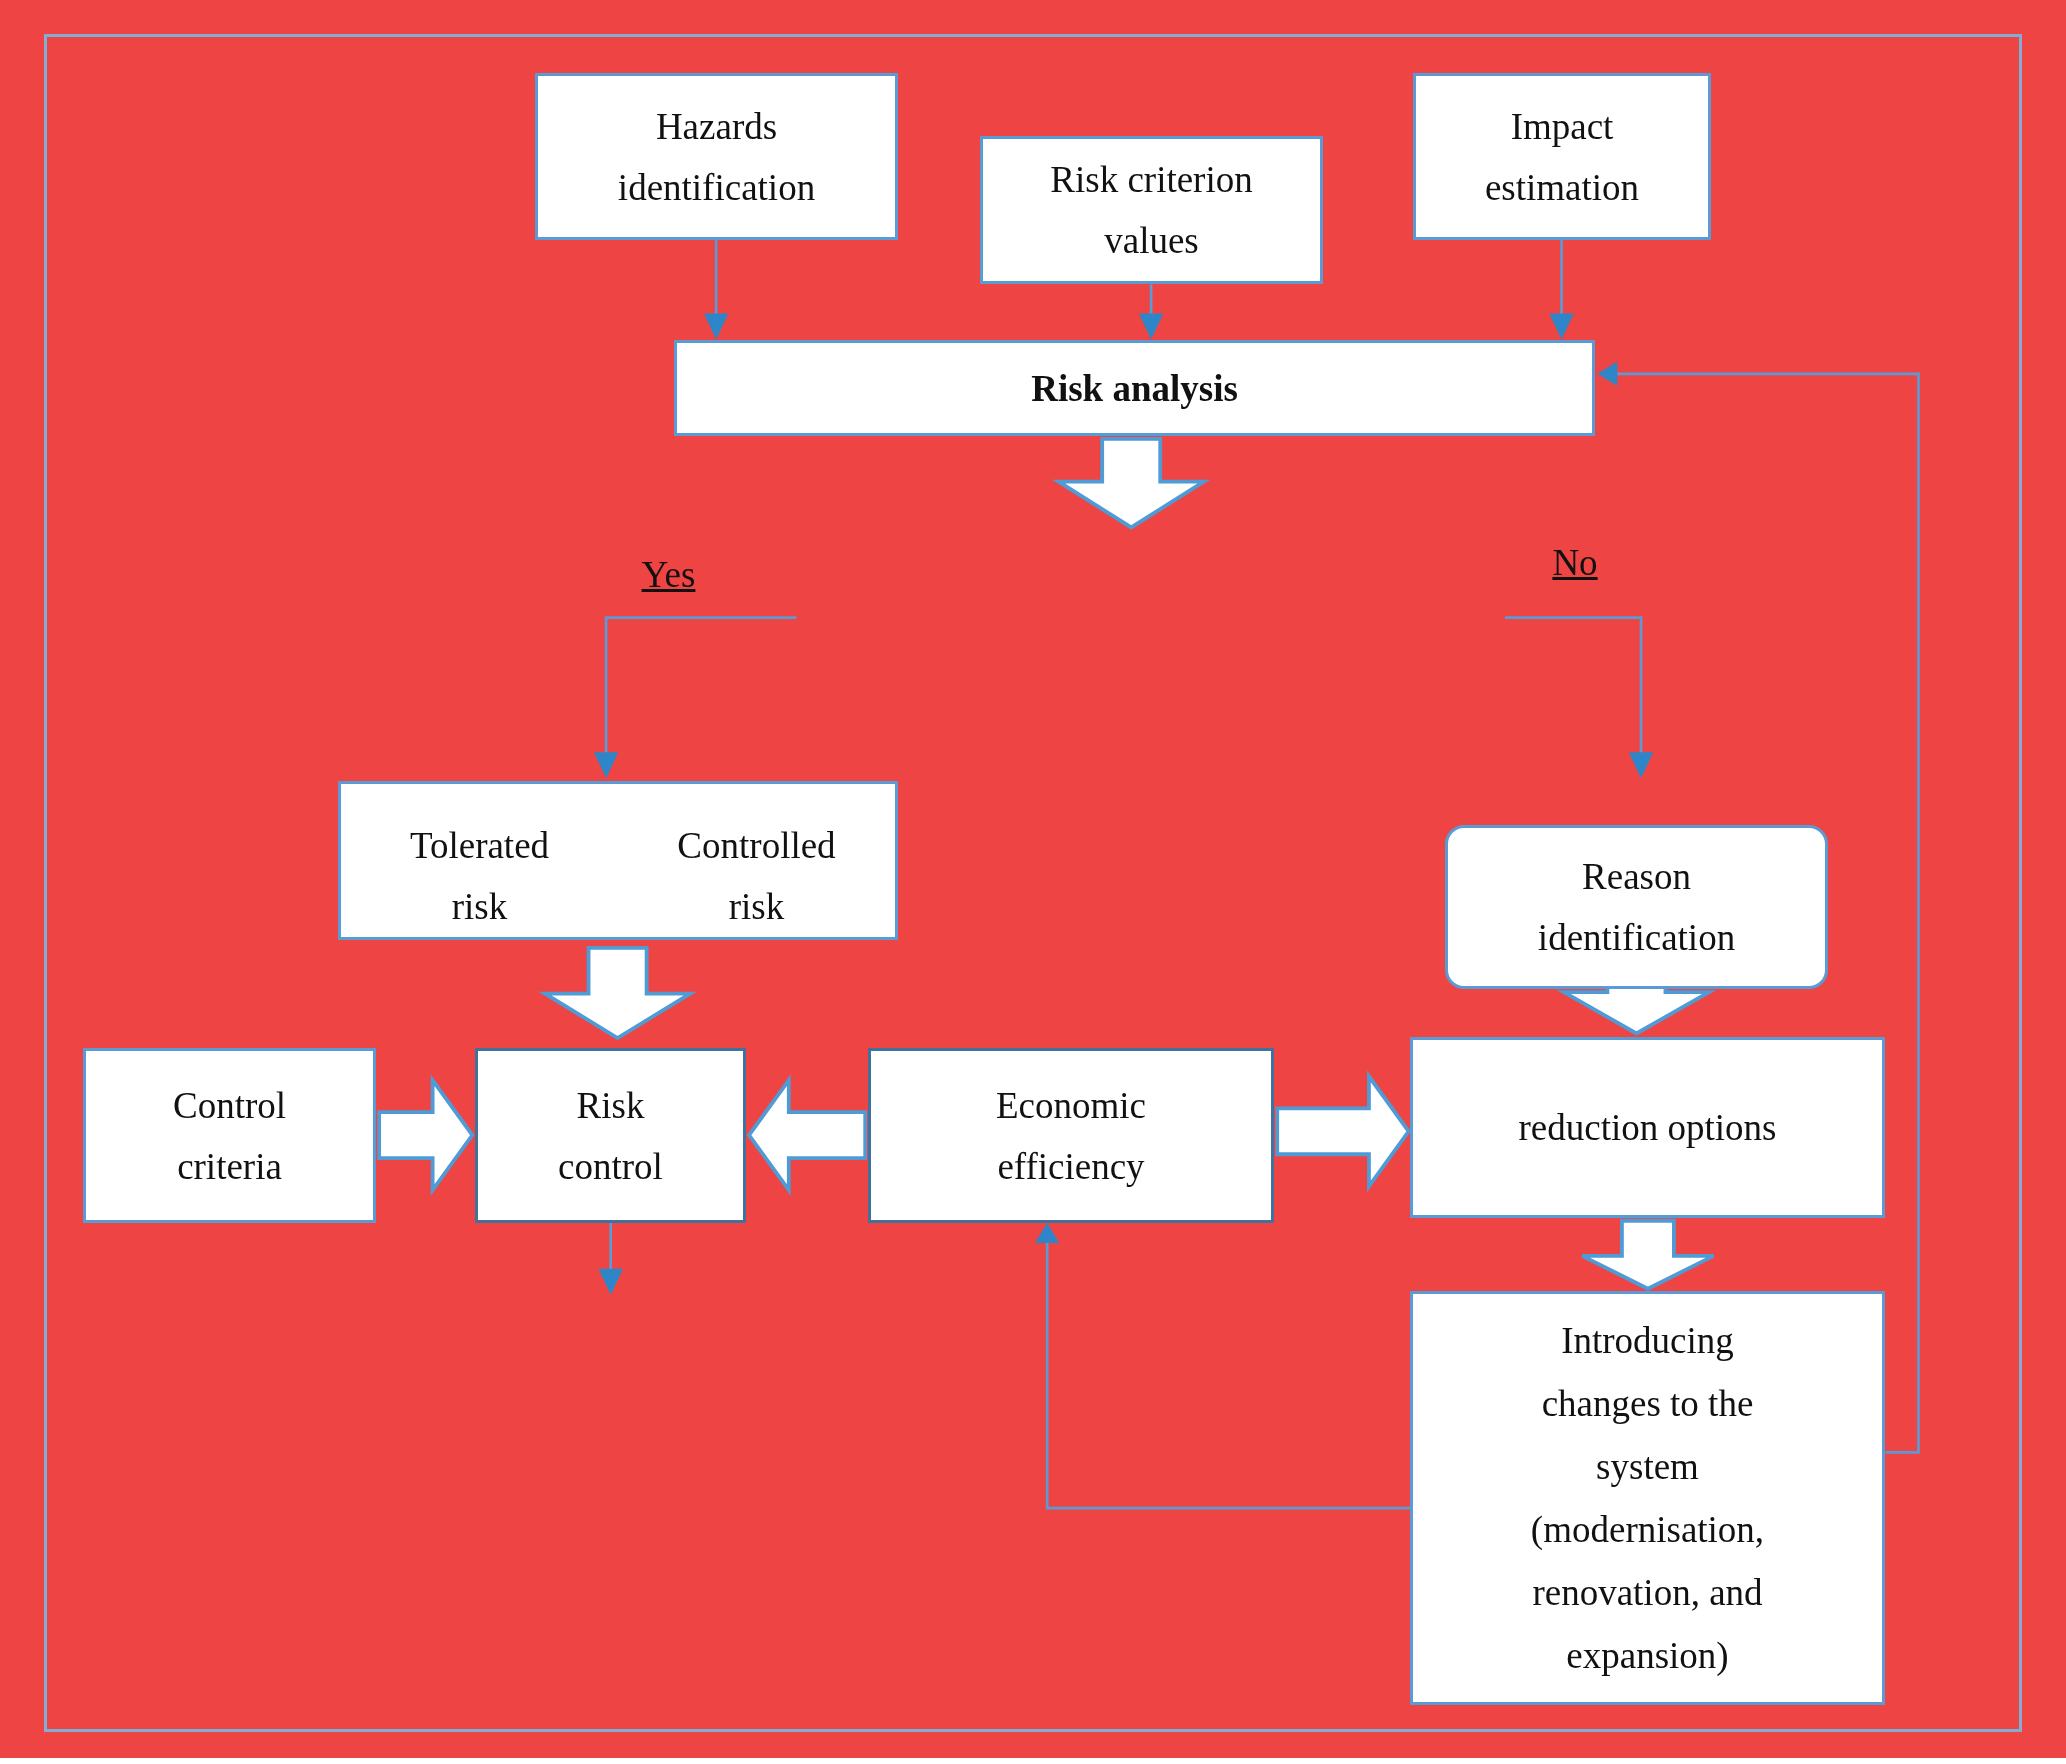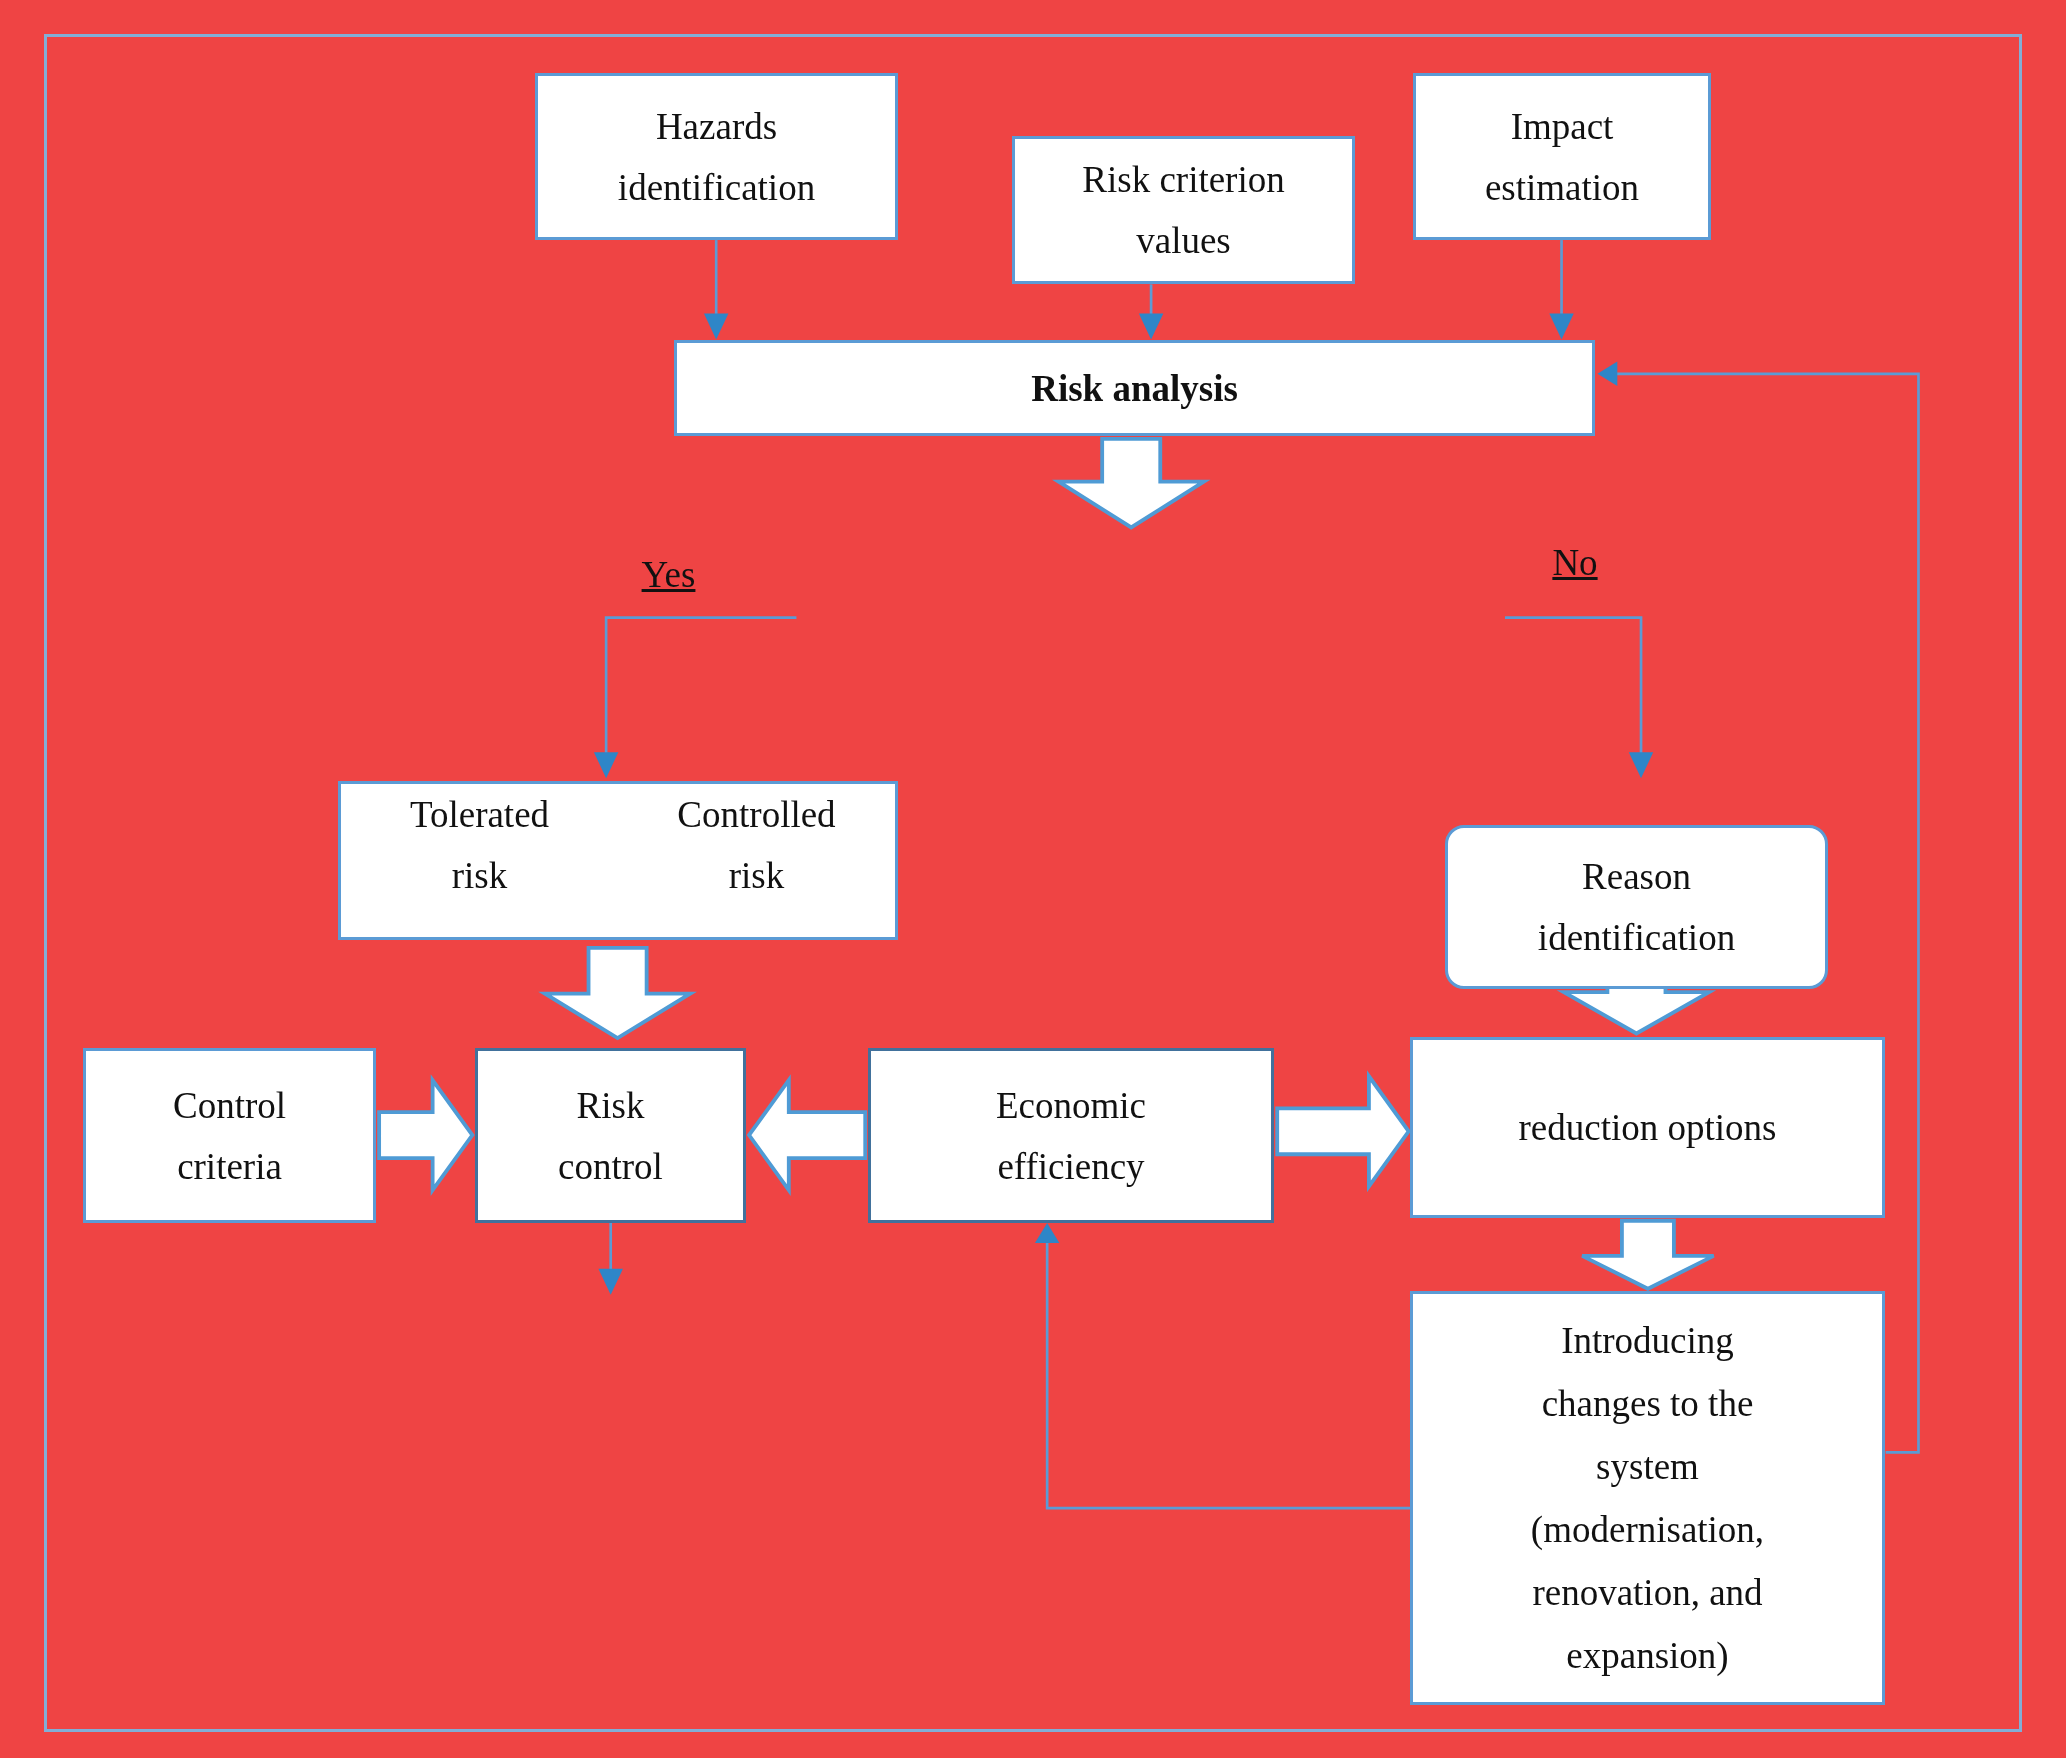--- a/index.html
+++ b/index.html
@@ -36,21 +36,21 @@
     flex-direction:column;
     align-items:center;
     justify-content:center;
     text-align:center;
     font-size:37px;
     line-height:61px;
   }
   .box.dark{border-color:#41719c;}
   .box .line{display:block;}
   .bold{font-weight:bold;}
-  .split{flex-direction:row; align-items:flex-start;}
+  .split{flex-direction:row; align-items:flex-end;}
   .split .cell{
     flex:1 1 0;
     display:flex; flex-direction:column;
     align-items:center; justify-content:center;
   }
   .underlined{
     border-bottom:2.3px solid #71a3cc;
     padding:0 26px;
     line-height:55px;
     margin-bottom:4.6px;
@@ -103,21 +103,21 @@
     <polygon class="blk" points="496,1455 566,1455 566,1413 618,1485 566,1557 566,1515 496,1515"></polygon>
     <polygon class="blk" points="1132,1455 1032,1455 1032,1413 980,1485 1032,1557 1032,1515 1132,1515"></polygon>
     <polygon class="blk" points="1671,1450 1791,1450 1791,1408 1843,1480 1791,1552 1791,1510 1671,1510"></polygon>
   </svg>
 
   <div class="box" style="left:535px; top:73px; width:363px; height:167px;">
     <span class="line">Hazards</span>
     <span class="line">identification</span>
   </div>
 
-  <div class="box" style="left:980px; top:136px; width:343px; height:148px;margin-left:32px;">
+  <div class="box" style="left:980px; top:136px; width:343px; height:148px;">
     <span class="line">Risk criterion</span>
     <span class="line">values</span>
   </div>
 
   <div class="box" style="left:1413px; top:73px; width:298px; height:167px;">
     <span class="line">Impact</span>
     <span class="line">estimation</span>
   </div>
 
   <div class="box" style="left:674px; top:340px; width:921px; height:96px;">

